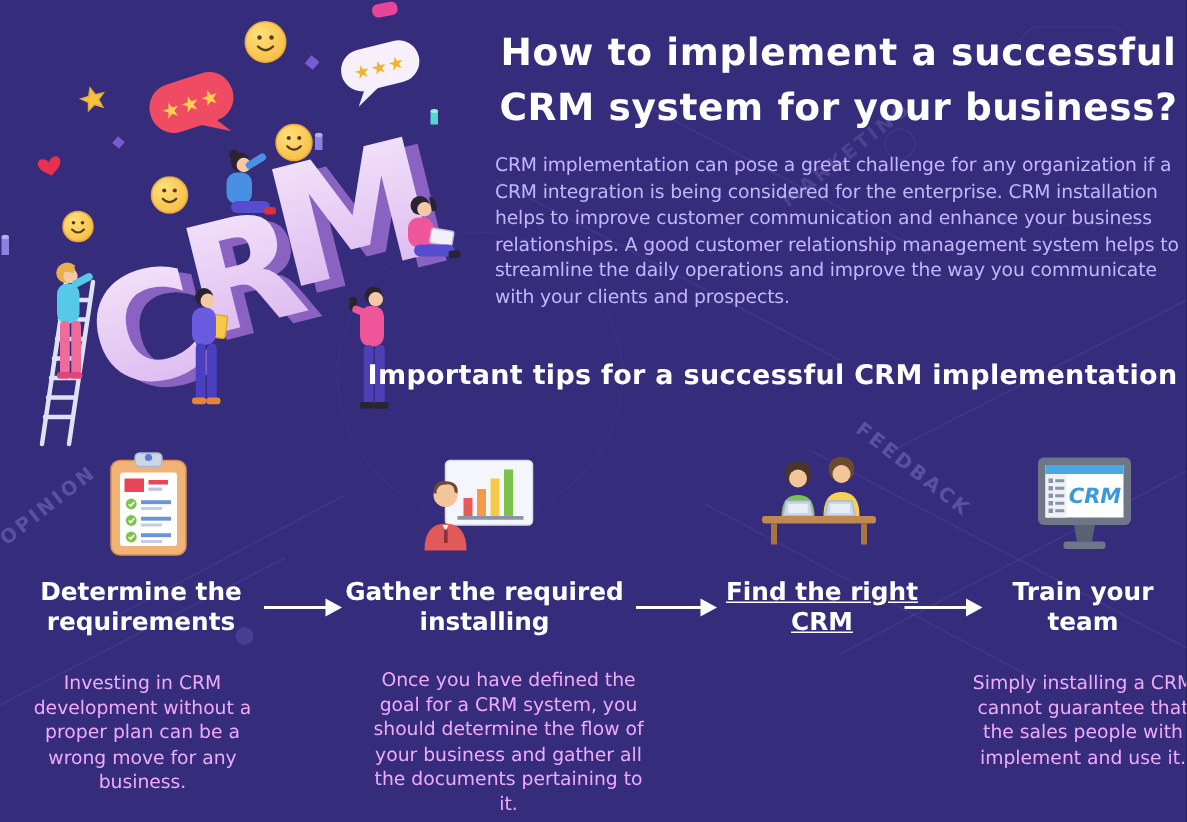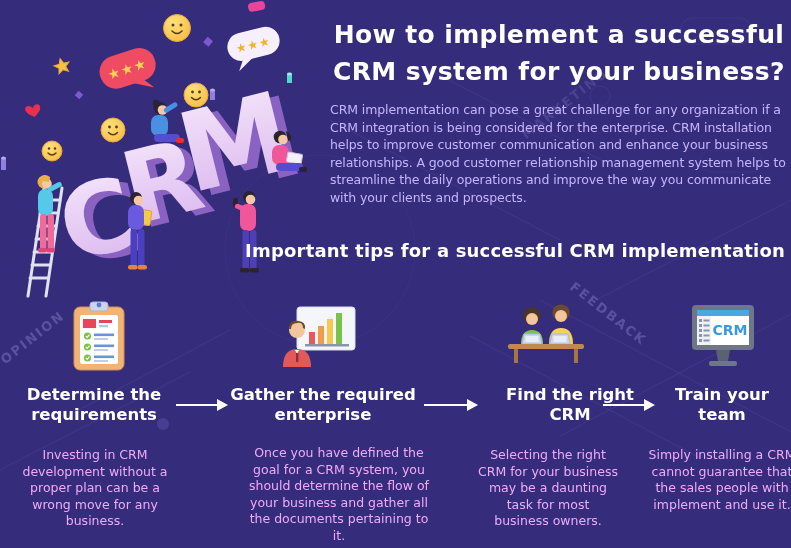--- a/index.html
+++ b/index.html
@@ -31,31 +31,31 @@
   .step-title{
     position:absolute;color:#ffffff;font-weight:bold;font-size:16.5px;
     line-height:20px;text-align:center;
   }
   .step-desc{
     position:absolute;color:#f0abfc;font-size:12.5px;line-height:16.5px;
     text-align:center;
   }
   .st-1{left:8px;top:385px;width:172px;text-align:center;}
   .st-2{left:225px;top:385px;width:196px;}
-  .st-3{left:504px;top:385px;width:132px;}
+  .st-3{left:482px;top:385px;width:132px;text-decoration:underline;}
   .st-4{left:650px;top:385px;width:144px;}
   .sd-1{left:14px;top:447px;width:162px;}
   .sd-2{left:244px;top:445px;width:190px;}
   .sd-3{left:478px;top:447px;width:140px;}
   .sd-4{left:648px;top:447px;width:148px;}
   .icon-box{position:absolute;}
   .ib-1{left:66px;top:300px;}
   .ib-2{left:281px;top:305px;}
   .ib-3{left:504px;top:300px;}
-  .ib-4{left:688px;top:302px;}
+  .ib-4{left:688px;top:302px;font-style:italic;}
   .arrow{position:absolute;height:2px;background:#ffffff;top:404px;}
   .arrow::after{
     content:"";position:absolute;right:-2px;top:-5px;width:0;height:0;
     border-left:11px solid #ffffff;border-top:6px solid transparent;
     border-bottom:6px solid transparent;
   }
   .ar-1{left:176px;width:50px;}
   .ar-2{left:424px;width:52px;}
   .ar-3{left:603px;width:50px;}
 </style>
@@ -341,22 +341,21 @@
       <path d="M28 48 L42 48 L40 59 L30 59 Z" fill="#5a6272"></path>
       <rect x="21" y="59" width="28" height="5" rx="2" fill="#6e7687"></rect>
     </svg>
   </div>
 
   <div class="arrow ar-1"></div>
   <div class="arrow ar-2"></div>
   <div class="arrow ar-3"></div>
 
   <div class="step-title st-1">Determine the requirements</div>
-  <div class="step-title st-2">Gather the required enterprise</div>
+  <div class="step-title st-2">Gather the required installing</div>
   <div class="step-title st-3">Find the right CRM</div>
   <div class="step-title st-4">Train your team</div>
 
   <div class="step-desc sd-1">Investing in CRM development without a proper plan can be a wrong move for any business.</div>
   <div class="step-desc sd-2">Once you have defined the goal for a CRM system, you should determine the flow of your business and gather all the documents pertaining to it.</div>
-  <div class="step-desc sd-3">Selecting the right CRM for your business may be a daunting task for most business owners.</div>
   <div class="step-desc sd-4">Simply installing a CRM cannot guarantee that the sales people with implement and use it.</div>
 
 </div>
 
 </body></html>

